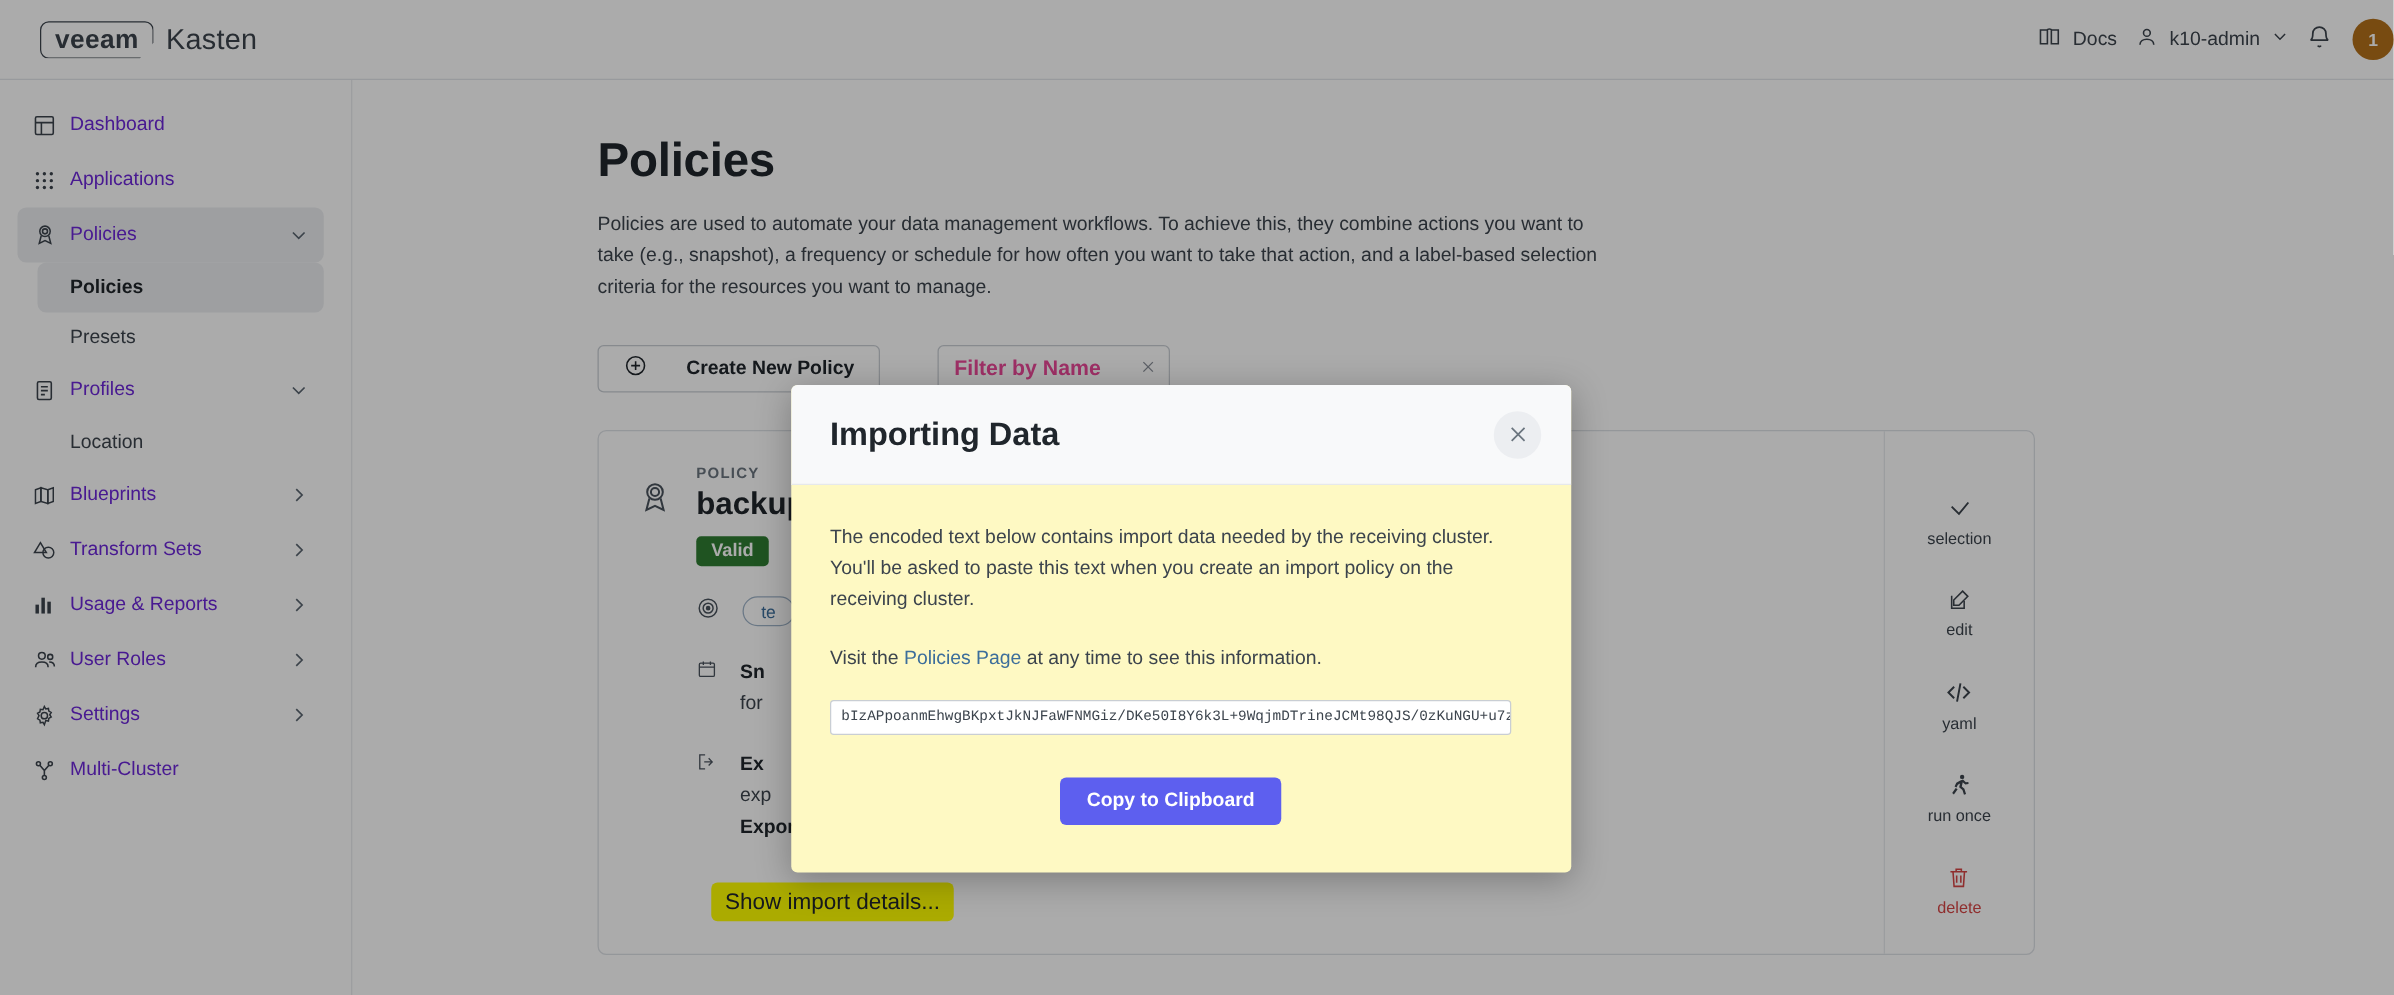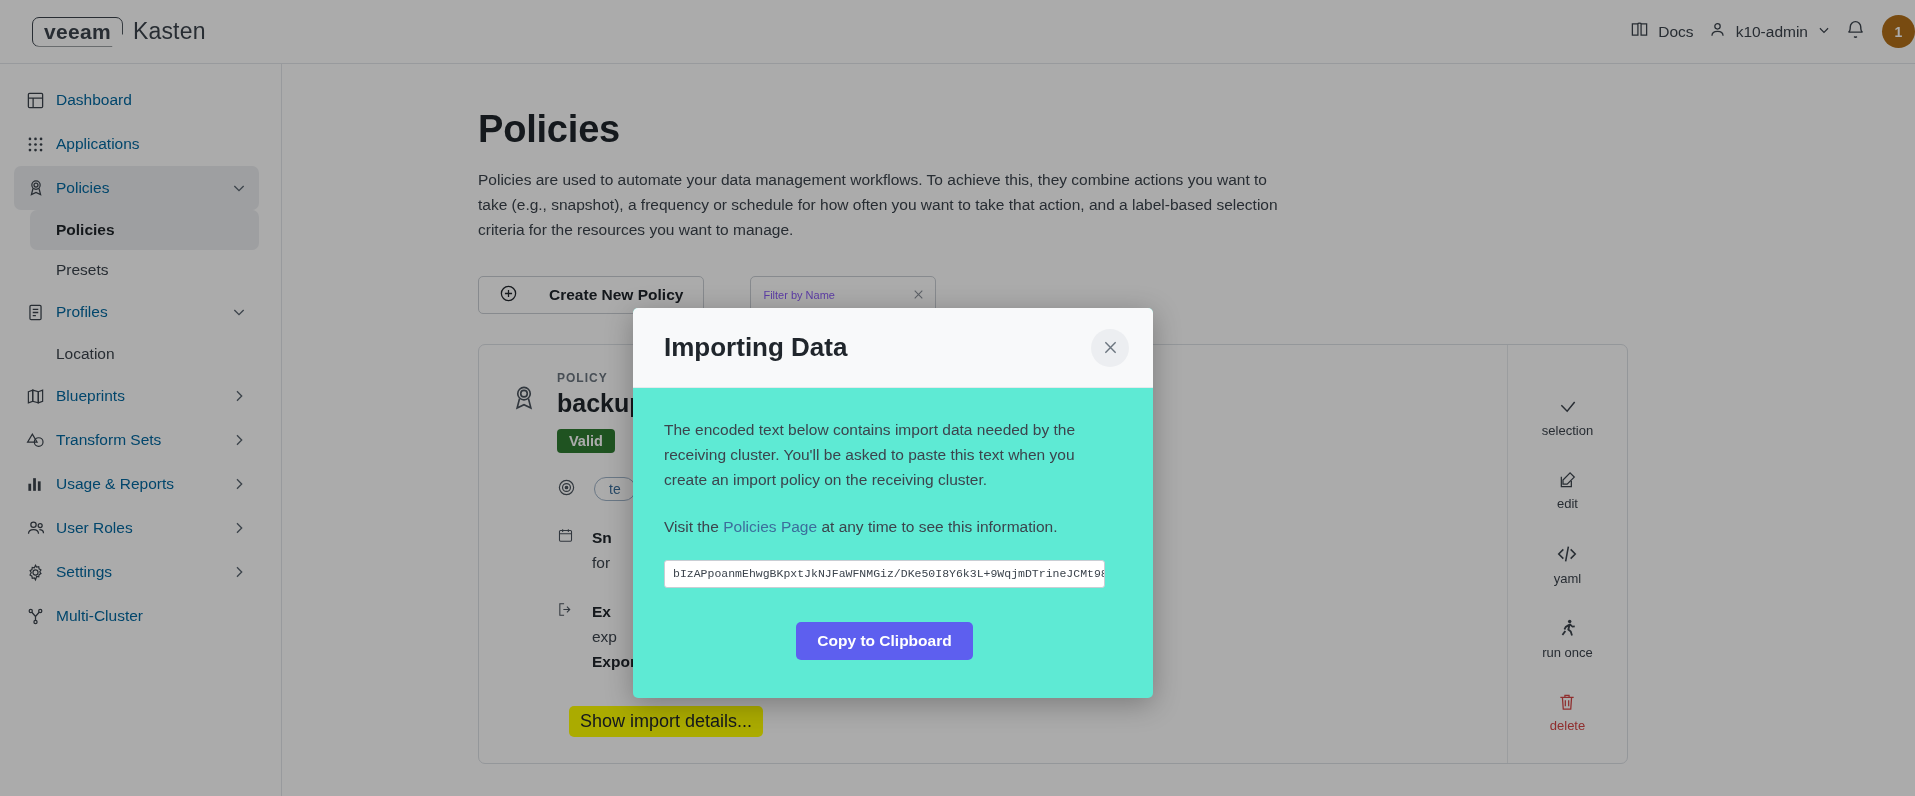--- a/index.html
+++ b/index.html
@@ -45,21 +45,21 @@
   
   .sidebar {
     width: 282px; flex: 0 0 282px;
     border-right: 1px solid #e3e6ea;
     padding-top: 14px; background: #ffffff;
   }
   .nav-item {
     display: flex; align-items: center;
     height: 44px; margin: 0 22px 0 14px;
     padding: 0 12px 0 12px; border-radius: 7px;
-    color: #0369a1; font-size: 15.5px; cursor: pointer;
+    color: #6d28d9; font-size: 15.5px; cursor: pointer;
   }
   .nav-item.active-group { background: #eceef1; }
   .nav-item .ico { width: 30px; flex: 0 0 30px; display:flex; align-items:center; color:#3c444d; }
   .nav-item .lbl { flex: 1 1 auto; }
   .nav-item .chev { width: 18px; flex: 0 0 18px; display:flex; justify-content:flex-end; color:#5a6570; }
   .nav-sub {
     display: flex; align-items: center;
     height: 40px; margin: 0 22px 0 30px; padding-left: 26px;
     border-radius: 7px; font-size: 15.5px; color: #3c444d; cursor: pointer;
   }
@@ -77,21 +77,21 @@
     height: 38px; padding: 0 20px;
     border: 1px solid #c9ced4; border-radius: 5px;
     background: #fff; color: #20262c; font-size: 15.5px; font-weight: 700; cursor: pointer;
   }
   .filter-box {
     position: relative; width: 186px; height: 38px;
     border: 1px solid #c9ced4; border-radius: 5px;
     display: flex; align-items: center; padding: 0 12px;
     background: #fff;
   }
-  .filter-box .ph { font-size: 11px; color: #8b5cf6; }
+  .filter-box .ph { font-size: 17px; color: #ec4899; font-weight: bold; }
   .filter-box .clear { position: absolute; right: 10px; color: #8a9099; font-size: 15px; cursor: pointer; }
 
   
   .policy-card {
     margin-top: 30px; width: 1150px;
     border: 1px solid #dde1e6; border-radius: 7px;
     background: #fff; display: flex; min-height: 390px;
   }
   .card-left { flex: 1 1 auto; padding: 26px 0 26px 30px; position: relative; }
   .card-head { display: flex; gap: 18px; }
@@ -126,21 +126,21 @@
     display: flex; flex-direction: column; align-items: center; gap: 32px;
   }
   .action { display: flex; flex-direction: column; align-items: center; gap: 6px; cursor: pointer; }
   .action .a-lbl { font-size: 13px; color: #3c444d; }
   .action.danger svg, .action.danger .a-lbl { color: #d64545; }
 
   
   .overlay { position: absolute; inset: 0; background: rgba(0,0,0,0.33); }
   .modal {
     position: absolute; left: 633px; top: 308px;
-    width: 520px; border-radius: 5px; background: #5eead4;
+    width: 624px; border-radius: 5px; background: #fef9c3;
     box-shadow: 0 6px 28px rgba(0,0,0,.28); overflow: hidden;
   }
   .modal-head {
     height: 80px; background: #f8f9fa;
     border-bottom: 1px solid #e6e9ec;
     display: flex; align-items: center; padding: 0 24px 0 31px;
   }
   .modal-title { flex: 1 1 auto; font-size: 26px; font-weight: 700; color: #20262c; }
   .modal-close {
     width: 38px; height: 38px; border-radius: 50%;

